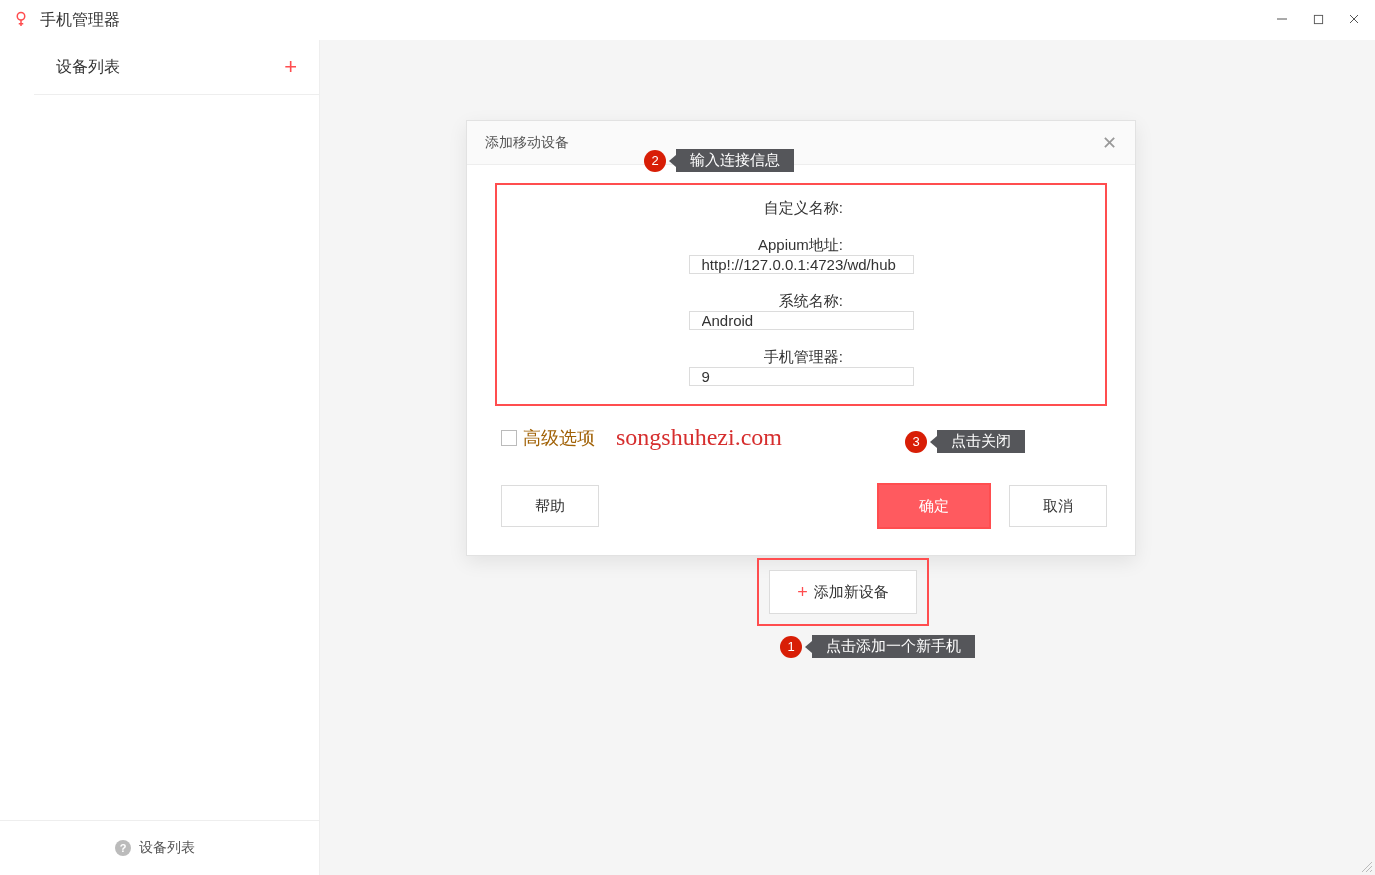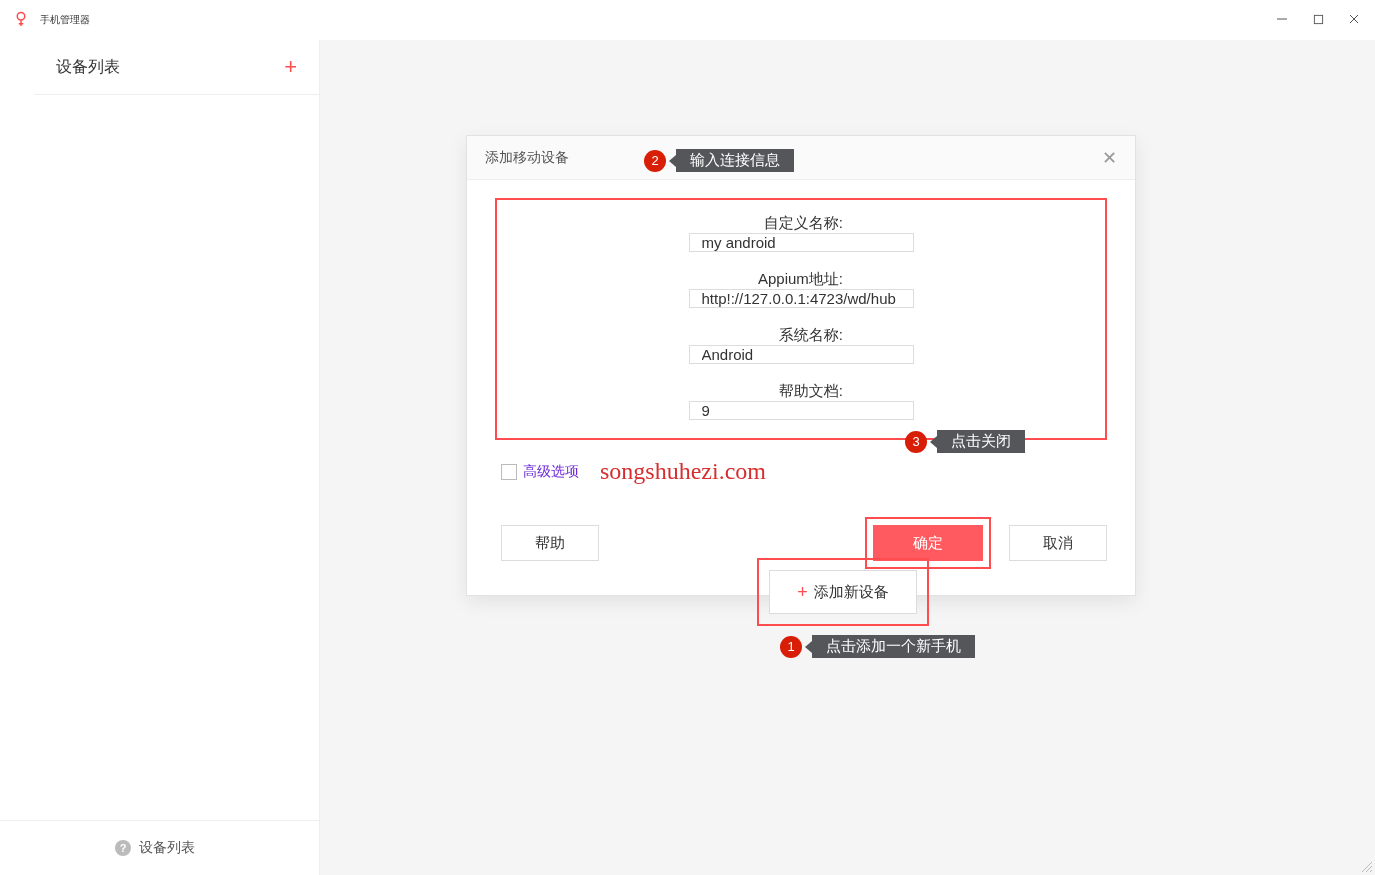--- a/index.html
+++ b/index.html
@@ -20,21 +20,21 @@
     align-items: center;
     padding: 0 12px;
     background: #fff;
   }
   .app-logo {
     width: 18px; height: 18px;
     margin-right: 10px;
     display: inline-flex;
     align-items: center; justify-content: center;
   }
-  .app-title { font-size: 10px; color: #333; }
+  .app-title { font-size: 16px; color: #333; }
   .win-controls {
     margin-left: auto;
     display: flex;
     gap: 18px;
     color: #555;
   }
   .win-btn { width: 18px; text-align: center; cursor: default; }
   
   .main {
     display: flex;
@@ -85,21 +85,21 @@
   }
   .content {
     flex: 1;
     background: #f5f5f5;
     position: relative;
   }
   
   .dialog {
     position: absolute;
     left: 146px;
-    top: 95px;
+    top: 80px;
     width: 670px;
     background: #fff;
     border: 1px solid #e2e2e2;
     box-shadow: 0 6px 18px rgba(0,0,0,0.08);
   }
   .dialog-header {
     height: 44px;
     border-bottom: 1px solid #eee;
     background: #fafafa;
     display: flex;
@@ -150,54 +150,54 @@
     align-items: center;
     padding: 10px 34px 4px 34px;
     gap: 6px;
     position: relative;
   }
   .checkbox {
     width: 16px; height: 16px;
     border: 1px solid #bbb;
     background: #fff;
   }
-  .adv-label { font-size: 14px; color: #6d28d9; }
+  .adv-label { font-size: 18px; color: #a16207; }
   .watermark {
     color: #d62e2e;
     font-family: Georgia, "Times New Roman", serif;
     font-size: 24px;
     margin-left: 15px;
   }
   .dialog-actions {
     display: flex;
     padding: 28px 28px 26px 34px;
     align-items: center;
   }
   .btn {
-    height: 36px;
+    height: 42px;
     min-width: 98px;
     border: 1px solid #dcdcdc;
     background: #fff;
     font-size: 15px;
     color: #333;
     display: inline-flex;
     align-items: center;
     justify-content: center;
     cursor: pointer;
     font-family: inherit;
   }
   .btn-primary {
     background: #ff5a5f;
     border-color: #ff5a5f;
     color: #fff;
     width: 110px;
   }
   .confirm-box {
     border: 2px solid #ff4d4f;
-    padding: 6px;
+    padding: 0;
     display: inline-flex;
     margin-left: auto;
     margin-right: 18px;
     align-items: center;
   }
   
   .add-new-box {
     position: absolute;
     left: 437px;
     top: 518px;
@@ -313,32 +313,31 @@
 
     <div class="dialog">
       <div class="dialog-header">
         <span>添加移动设备</span>
         <span class="dialog-close">✕</span>
       </div>
       <div class="dialog-body">
         <div class="form-box">
           <div class="form-row">
             <span class="form-label">自定义名称:</span>
-            <input class="form-input" value="my android" style="">
           </div>
           <div class="form-row">
             <span class="form-label">Appium地址:</span>
             <input class="form-input" value="http!://127.0.0.1:4723/wd/hub" style="">
           </div>
           <div class="form-row">
             <span class="form-label">系统名称:</span>
             <input class="form-input" value="Android" style="">
           </div>
           <div class="form-row">
-            <span class="form-label">帮助文档:</span>
+            <span class="form-label">手机管理器:</span>
             <input class="form-input" value="9" style="">
           </div>
         </div>
       </div>
       <div class="adv-row">
         <span class="checkbox"></span>
         <span class="adv-label">高级选项</span>
         <span class="watermark">songshuhezi.com</span>
       </div>
       <div class="dialog-actions">

